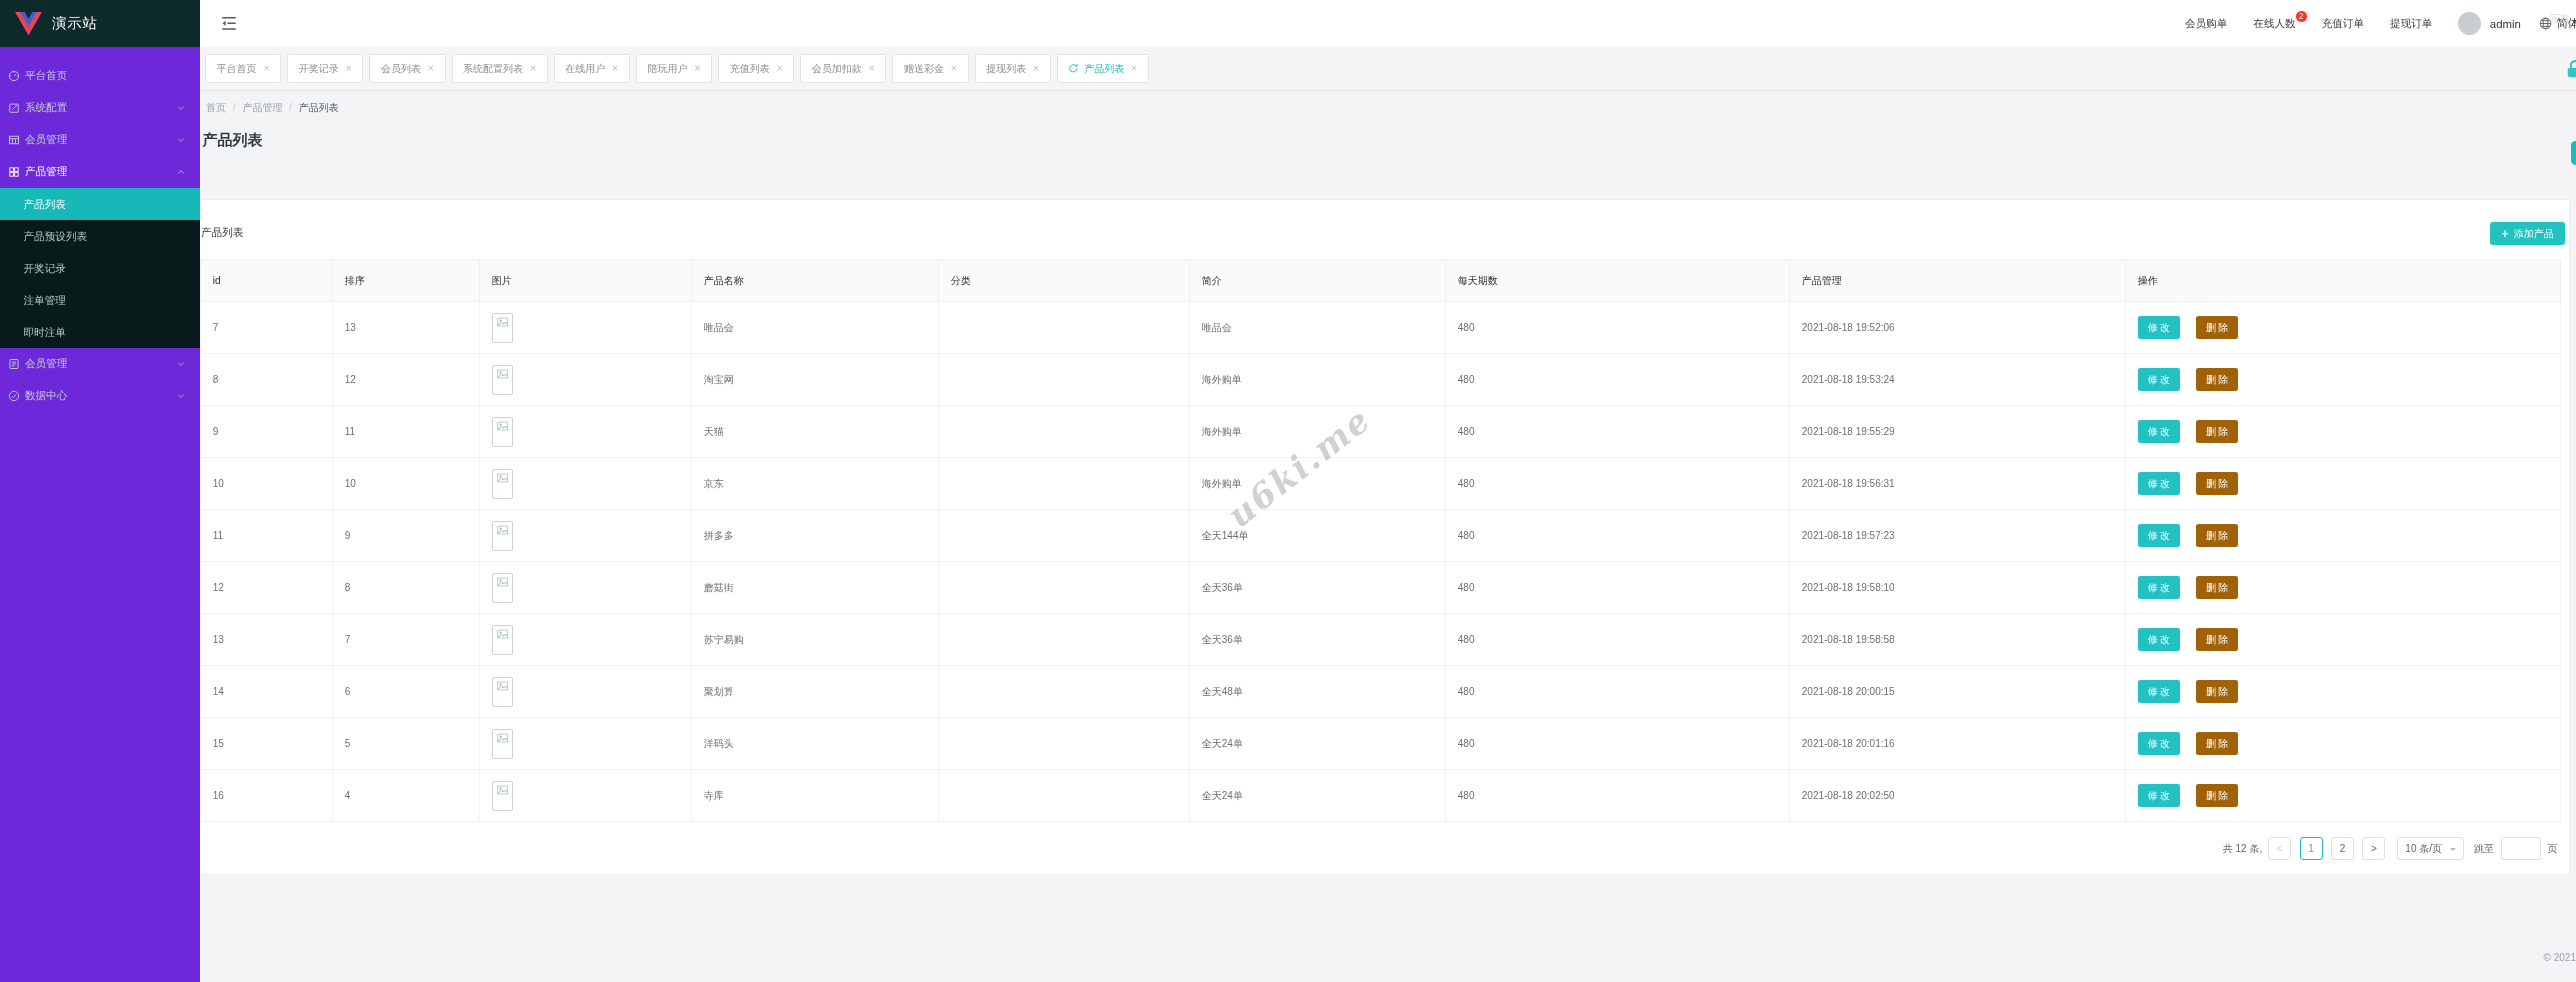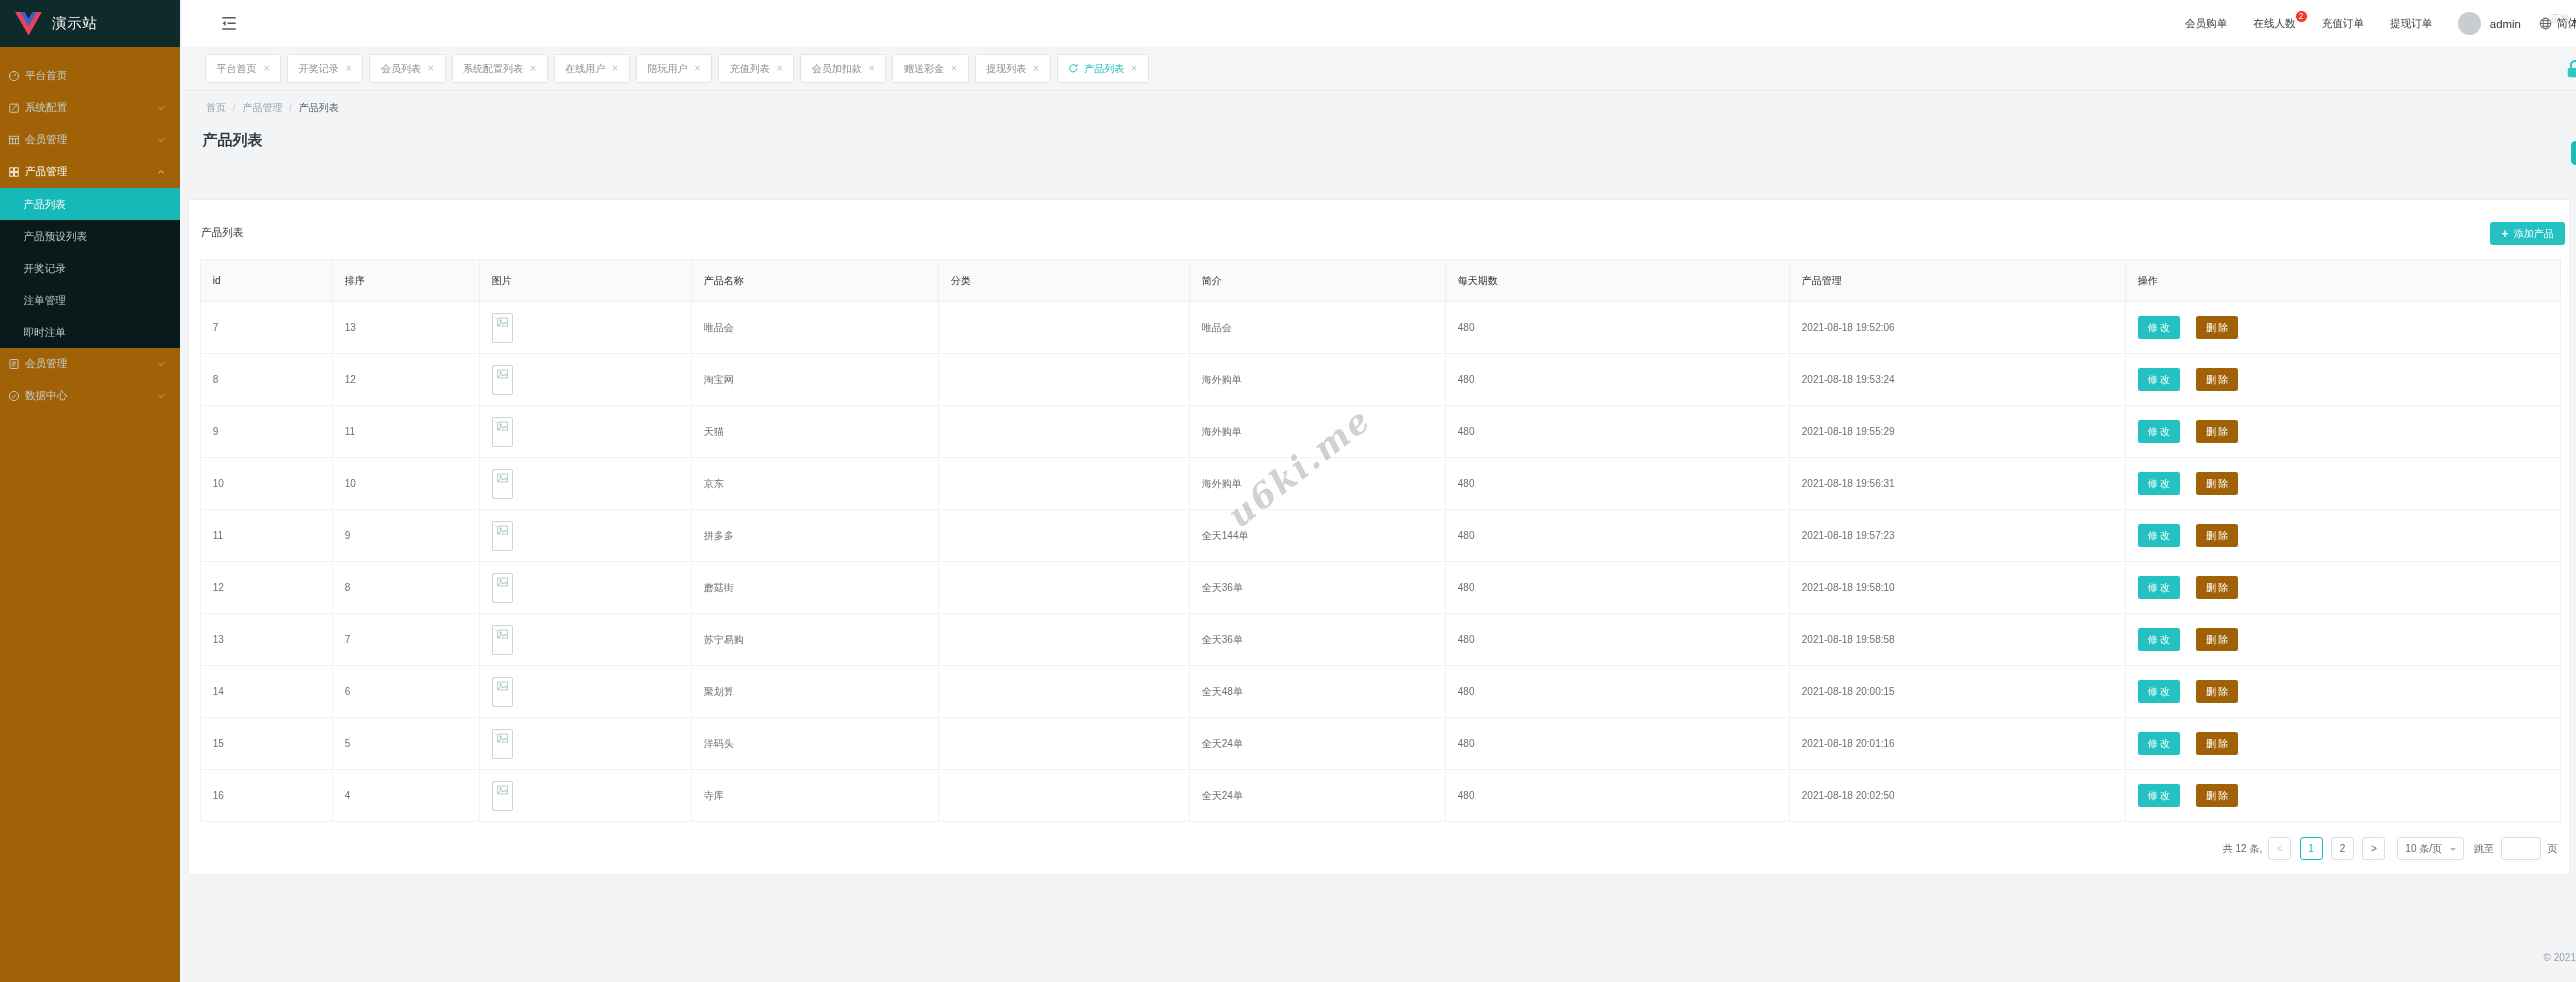--- a/index.html
+++ b/index.html
@@ -1,20 +1,20 @@
 <!DOCTYPE html>
 <html style="font-size:12px"><head>
 <meta charset="utf-8">
 <style>
   *{margin:0;padding:0;box-sizing:border-box}
   html,body{width:2576px;height:982px;overflow:hidden;position:relative;
     font-family:"Liberation Sans","DejaVu Sans",sans-serif;background:#f2f4f6;}
 
   
-  #sidebar{position:absolute;left:0;top:0;width:180px;height:982px;background:#a16207;z-index:6}
+  #sidebar{position:absolute;left:0;top:0;width:200px;height:982px;background:#6d28d9;z-index:6}
   .logo{height:47px;background:#0e2a2a;display:flex;align-items:center;padding-left:15px}
   .logo-title{color:#fff;font-size:14.4px;margin-left:10px;letter-spacing:0.8px}
   #menu{padding-top:13px}
   .menu-row{height:32px;display:flex;align-items:center;padding:0 13.7px 0 7.6px;color:#c3d1d1;font-size:10.6px;cursor:pointer}
   .menu-row.expanded{color:#fff}
   .mi-icon{width:12px;height:12px;margin-right:5.3px;display:inline-flex;flex:none}
   .mi-icon svg{width:12px;height:12px}
   .mi-label{flex:1}
   .chev{width:10px;height:10px;display:inline-flex;opacity:.85}
   .chev svg{width:10px;height:10px}

